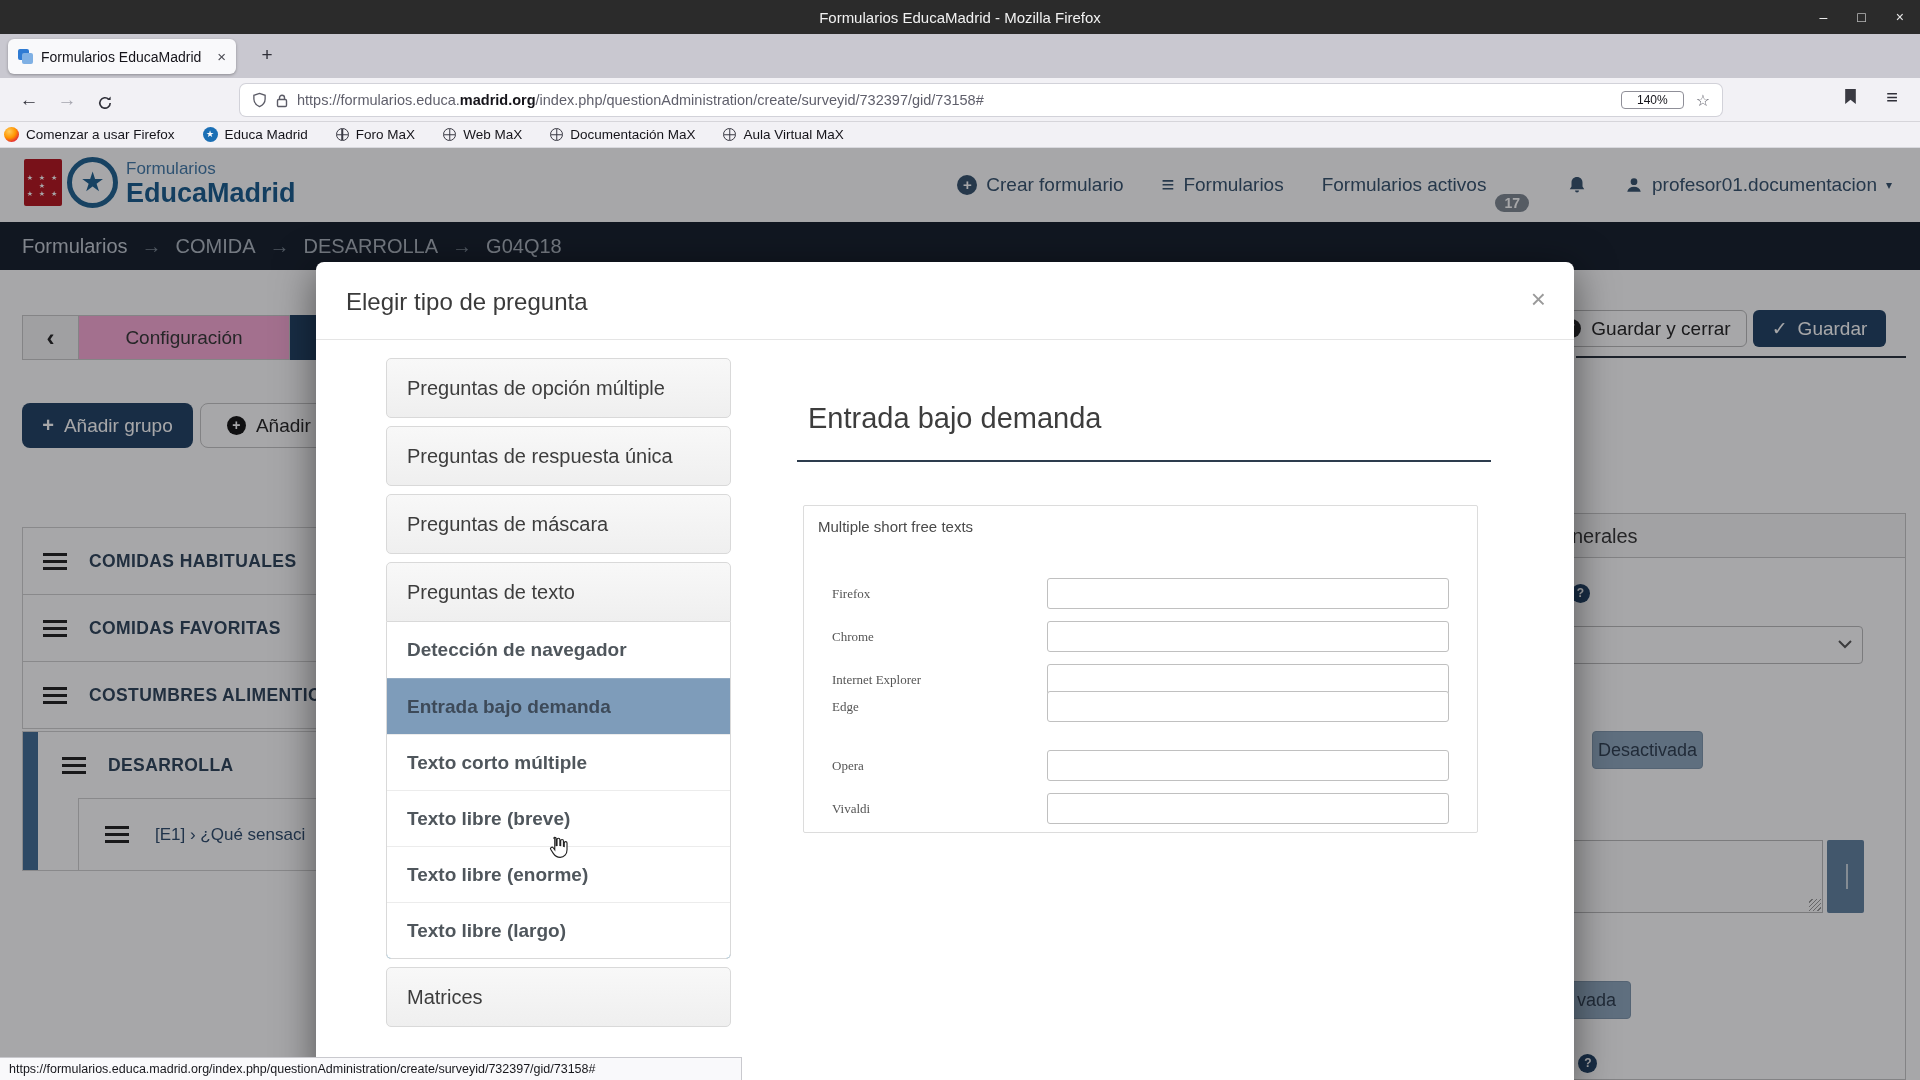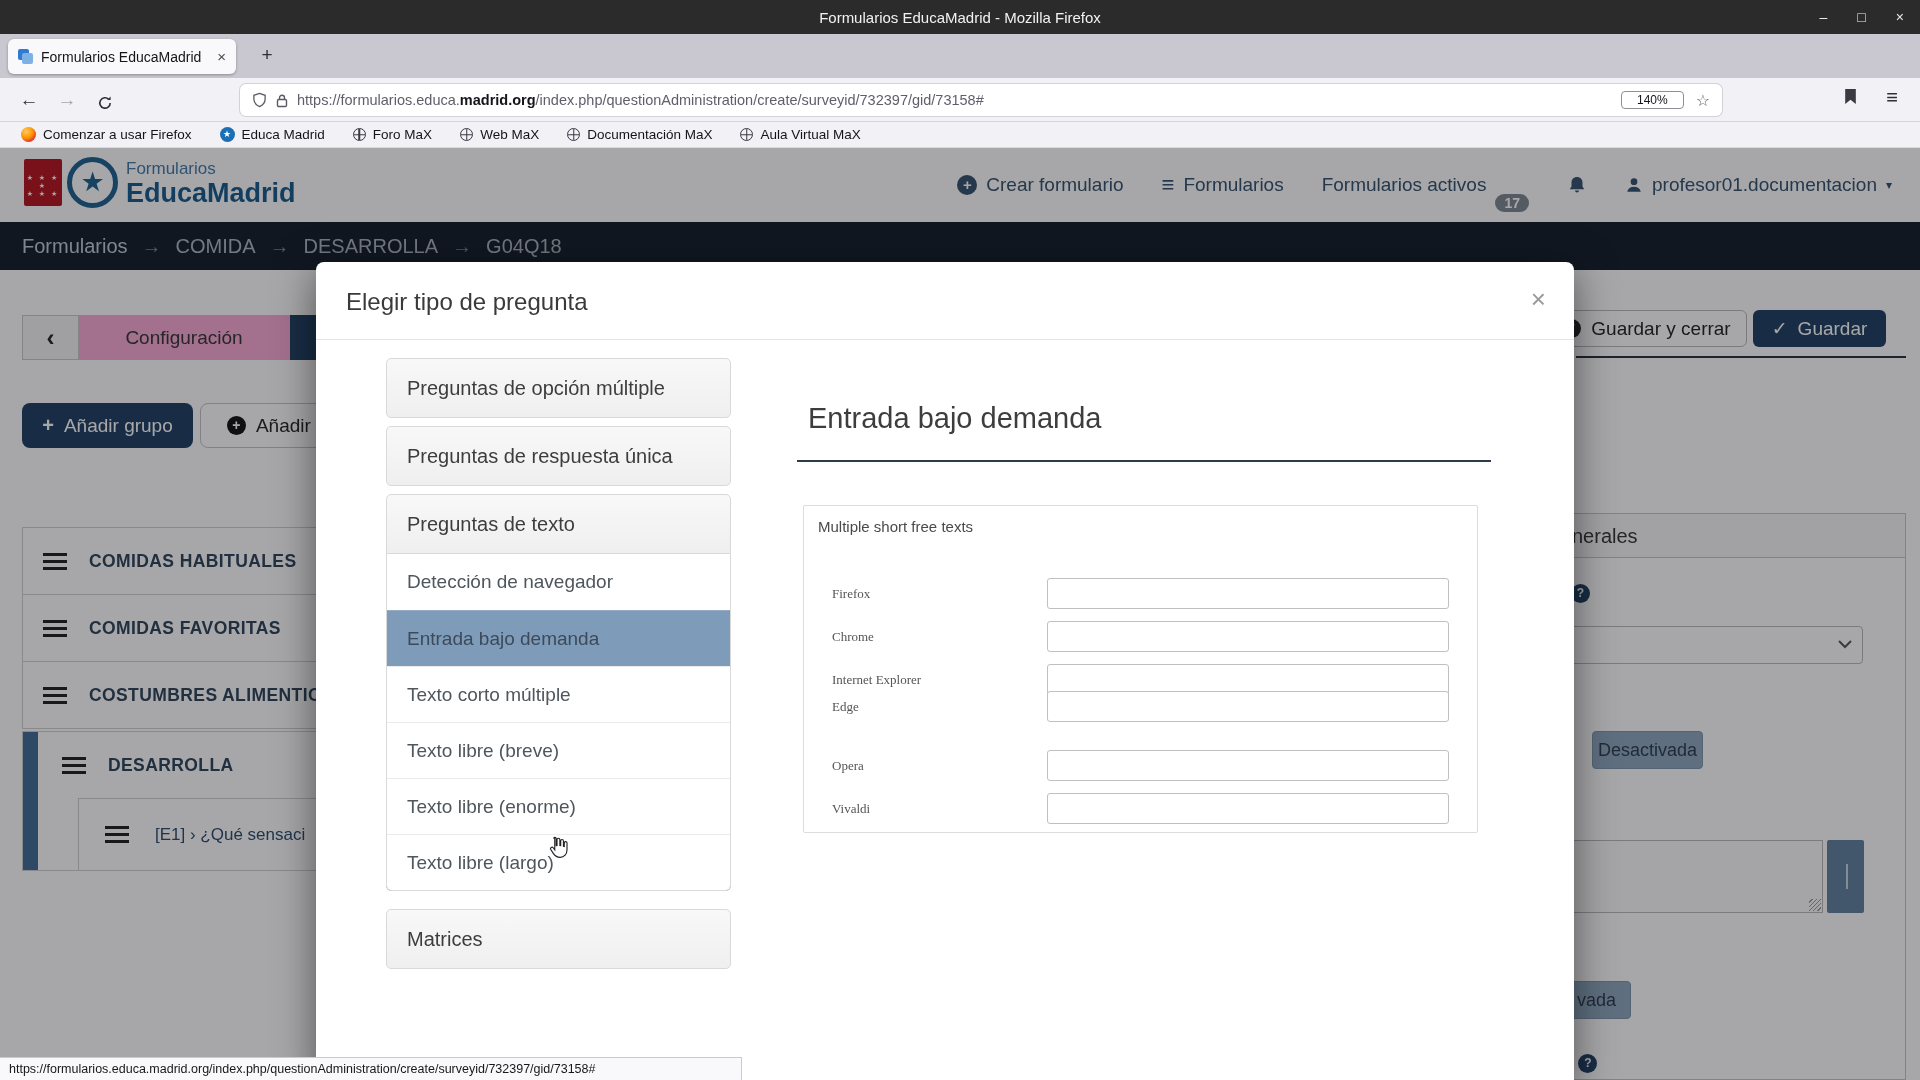--- a/index.html
+++ b/index.html
@@ -38,21 +38,21 @@
   #url-text { white-space:nowrap; overflow:hidden; }
   #url-text .dom { color:#15141a; font-weight:bold; }
   #zoom-pill { margin-left:auto; border:1px solid #8f8f98; border-radius:4px; font-size:12px; color:#15141a;
                padding:1px 15px; flex:none; }
   #url-star { margin-left:12px; font-size:16px; color:#5b5b66; flex:none; }
   #lib-icon { position:absolute; right:62px; top:10px; }
   #menu-icon { position:absolute; right:22px; top:8px; font-size:20px; color:#2f2f38; }
 
   
   #bookmarksbar { position:absolute; top:122px; left:0; right:0; height:26px; background:#f2f1f5;
-                  border-bottom:1px solid #d9d9de; display:flex; align-items:center; gap:28px; padding-left:21px;
+                  border-bottom:1px solid #d9d9de; display:flex; align-items:center; gap:28px; padding-left:4px;
                   font-size:13.5px; color:#15141a; }
   .bm { display:flex; align-items:center; gap:7px; }
   .ffx { width:15px; height:15px; border-radius:50%; background:radial-gradient(circle at 35% 30%, #ffcb5c, #ff9500 45%, #e3203b 80%); }
   .edm { width:15px; height:15px; border-radius:50%; background:#1b6fb5; color:#fff; font-size:9px; line-height:15px; text-align:center; }
   .globe { width:13px; height:13px; border:1.5px solid #3a3a44; border-radius:50%; position:relative; }
   .globe::before { content:""; position:absolute; left:50%; top:0; bottom:0; width:1.5px; background:#3a3a44; transform:translateX(-50%); }
   .globe::after  { content:""; position:absolute; top:50%; left:0; right:0; height:1.5px; background:#3a3a44; transform:translateY(-50%); }
 
   
   #page { position:absolute; top:148px; left:0; right:0; bottom:0; background:#fff; overflow:hidden; }
@@ -147,21 +147,21 @@
   #modal { position:absolute; left:316px; top:114px; width:1258px; height:822px; background:#fff;
            border-radius:8px 8px 0 0; box-shadow:0 8px 40px rgba(0,0,0,.5); z-index:70; }
   #modal-header { height:78px; border-bottom:1px solid #e5e5e5; }
   #modal-title { position:absolute; left:30px; top:26px; font-size:24px; color:#3a3a3a; }
   #modal-close { position:absolute; right:28px; top:22px; font-size:26px; color:#9a9a9a; font-weight:300; }
 
   #qlist { position:absolute; left:70px; top:96px; width:345px; }
   .cat { height:60px; line-height:58px; padding-left:20px; font-size:20px; color:#3d3d3d;
          background:linear-gradient(#f8f8f8,#efefef); border:1px solid #d9d9d9; border-radius:5px; margin-bottom:8px; }
   .cat.open { margin-bottom:0; border-radius:5px 5px 0 0; }
-  #subs { border:1px solid #d9d9d9; border-top:none; border-radius:0 0 5px 5px; overflow:hidden; margin-bottom:18px; background:#0369a1; }
+  #subs { border:1px solid #d9d9d9; border-top:none; border-radius:0 0 5px 5px; overflow:hidden; margin-bottom:8px; background:#0369a1;font-weight:bold; }
   .sub { height:56px; line-height:56px; padding-left:20px; font-size:19px; color:#4f565c; border-top:1px solid #ececec; background:#fff; }
   .sub:first-child { border-top:none; }
   .sub.selected { background:#7e9cba; color:#3d4a59; border-top-color:#93abc3; }
 
   #preview-heading { position:absolute; left:492px; top:140px; font-size:29px; color:#3d3d3d; }
   #preview-hr { position:absolute; left:481px; top:198px; width:694px; height:2px; background:#2d3c4d; }
   #preview-card { position:absolute; left:487px; top:243px; width:675px; height:328px; border:1px solid #dcdcdc; border-radius:2px; }
   #card-label { position:absolute; left:14px; top:12px; font-size:15px; color:#4a4a4a; }
   .prow { position:absolute; left:28px; right:24px; height:31px; }
   .plabel { position:absolute; left:0; top:0; line-height:31px; font-size:13px; color:#555;font-family:Liberation Serif, serif; }
@@ -382,20 +382,21 @@
 
     <div id="modal">
       <div id="modal-header">
         <span id="modal-title">Elegir tipo de pregunta</span>
         <span id="modal-close">×</span>
       </div>
 
       <div id="qlist">
         <div class="cat">Preguntas de opción múltiple</div>
         <div class="cat">Preguntas de respuesta única</div>
+        <div class="cat">Preguntas de máscara</div>
         <div class="cat open">Preguntas de texto</div>
         <div id="subs">
           <div class="sub">Detección de navegador</div>
           <div class="sub selected">Entrada bajo demanda</div>
           <div class="sub">Texto corto múltiple</div>
           <div class="sub">Texto libre (breve)</div>
           <div class="sub">Texto libre (enorme)</div>
           <div class="sub">Texto libre (largo)</div>
         </div>
         <div class="cat">Matrices</div>

